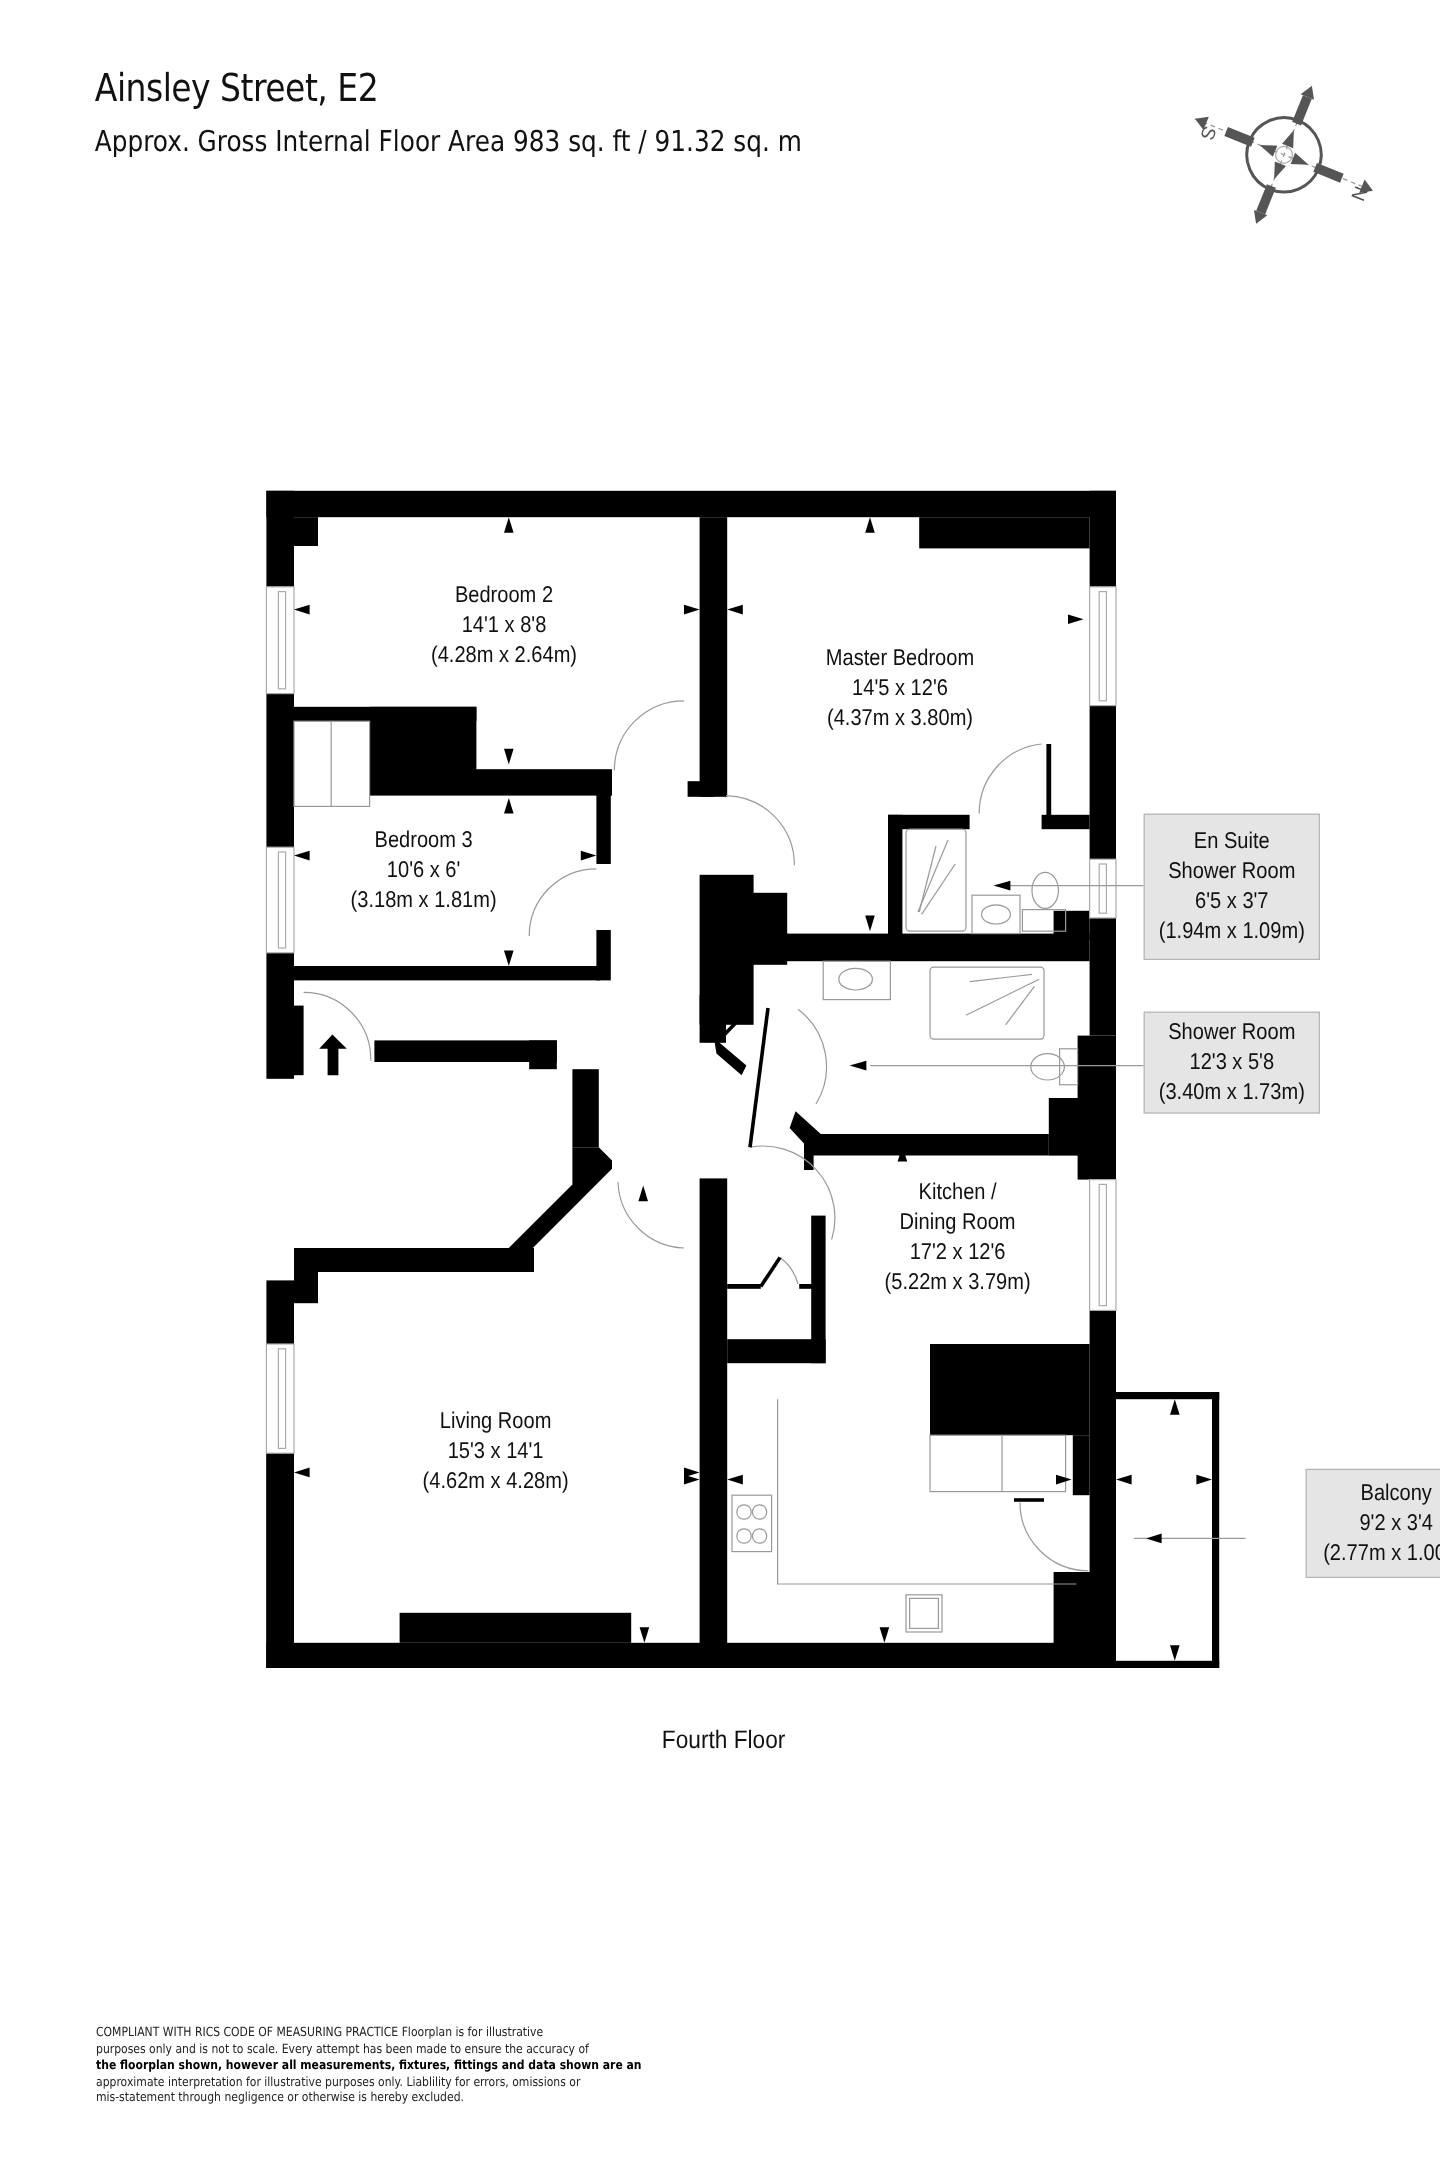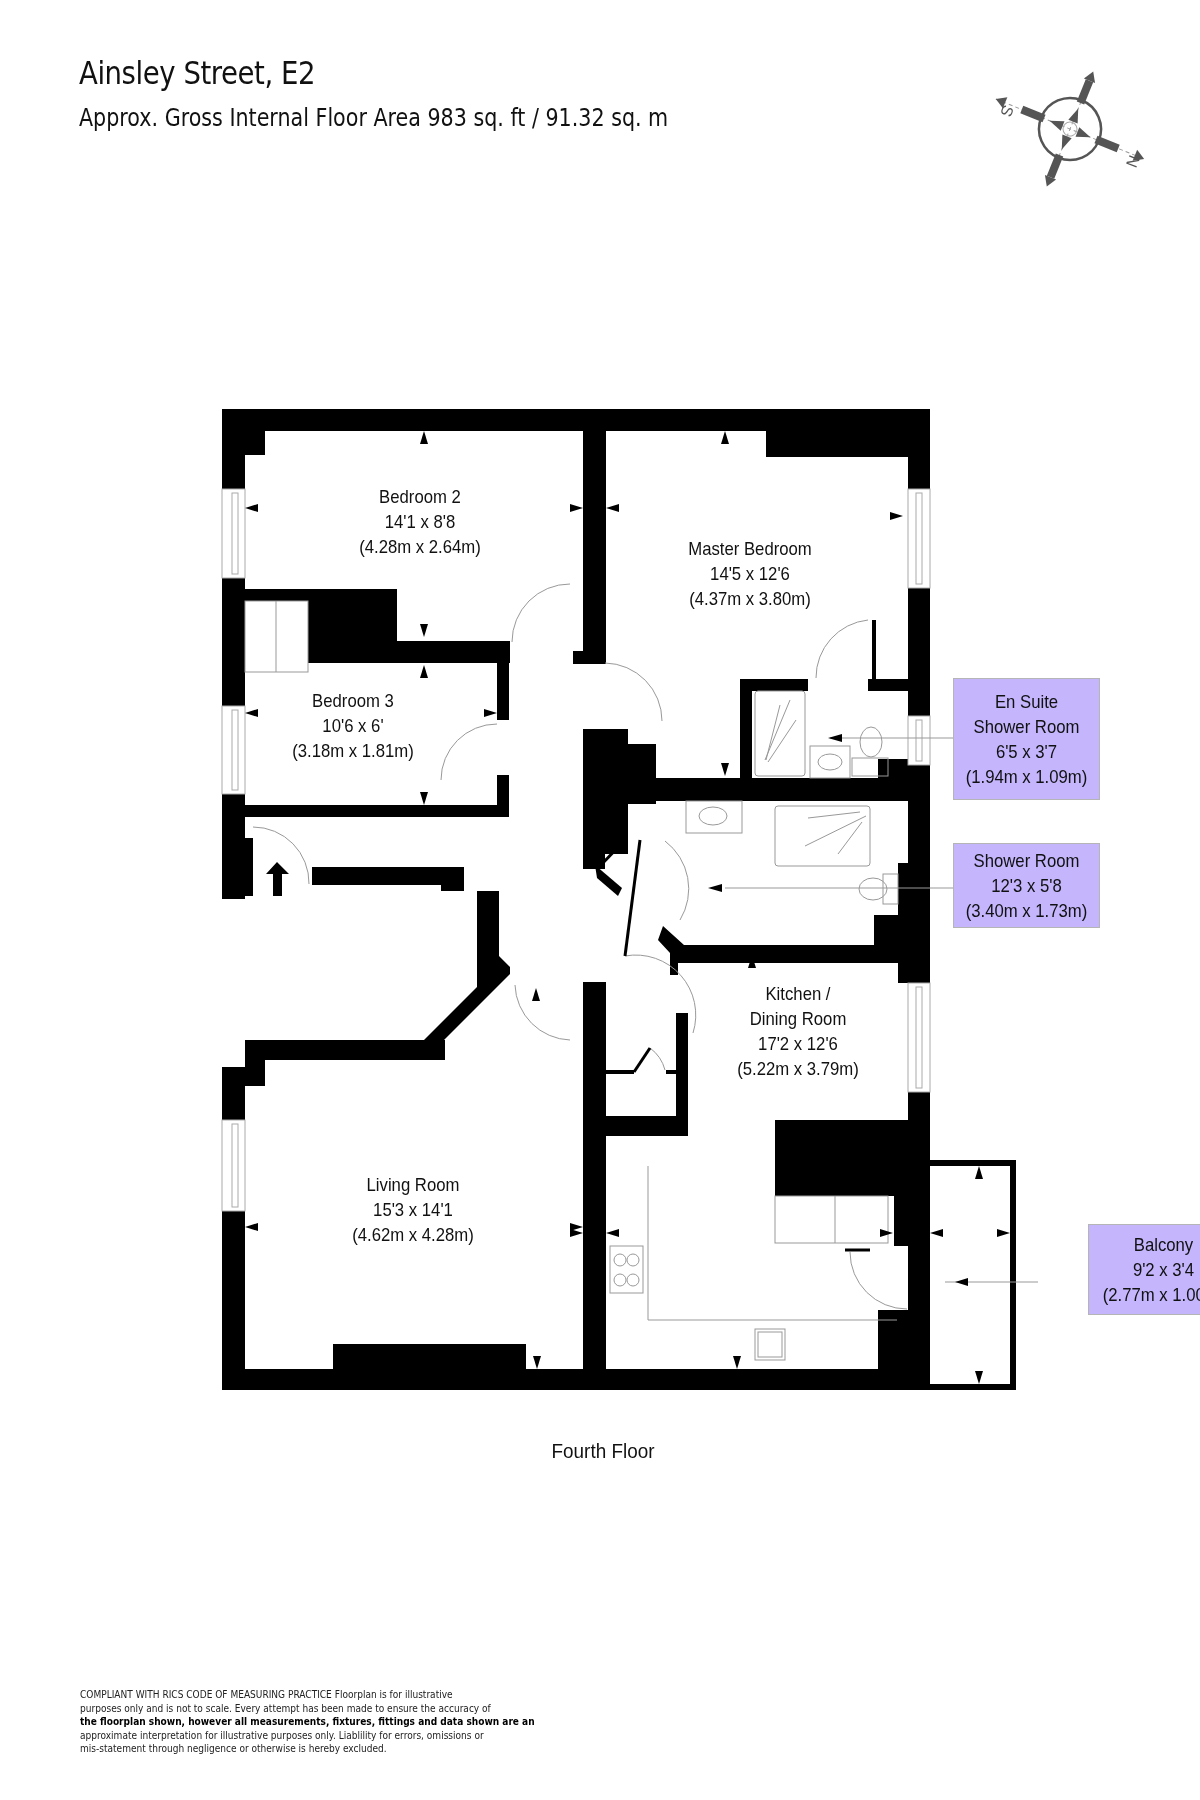--- a/index.html
+++ b/index.html
@@ -1,21 +1,21 @@
 <!DOCTYPE html>
 <html><head>
 <meta charset="utf-8">
 <style>
   html, body { margin:0; padding:0; background:#ffffff; }
   body { width:1200px; height:1800px; position:relative; overflow:hidden; font-family:"Liberation Sans", sans-serif; color:#000; }
   .title { position:absolute; left:79px; top:54px; font-family:"DejaVu Sans", sans-serif; font-size:32px; letter-spacing:-0.5px; color:#111; transform:scaleX(0.86); transform-origin:left top; white-space:nowrap; }
   .subtitle { position:absolute; left:79px; top:104px; font-family:"DejaVu Sans", sans-serif; font-size:24px; color:#111; transform:scaleX(0.86); transform-origin:left top; white-space:nowrap; }
   svg.plan { position:absolute; left:0; top:0; }
   .room-label { position:absolute; text-align:center; font-size:19px; line-height:25px; transform:translateX(-50%) scaleX(0.88); transform-origin:center top; white-space:nowrap; color:#111; }
-  .callout { position:absolute; border:1px solid #b5b5b5; background:#c4b5fd; text-align:center; font-size:19px; line-height:25px; display:flex; flex-direction:column; justify-content:center; color:#111; }
+  .callout { position:absolute; border:1px solid #b5b5b5; background:#e5e5e5; text-align:center; font-size:19px; line-height:25px; display:flex; flex-direction:column; justify-content:center; color:#111; }
   .callout span { display:block; transform:scaleX(0.88); white-space:nowrap; }
   .floor-label { position:absolute; left:603px; top:1439px; transform:translateX(-50%) scaleX(0.9); font-size:21px; white-space:nowrap; color:#111; }
   .disclaimer { position:absolute; left:80px; top:1688px; width:520px; font-family:"DejaVu Sans", sans-serif; font-size:10.5px; line-height:13.6px; color:#222; transform:scaleX(0.86); transform-origin:left top; }
   .disclaimer .line { display:block; white-space:nowrap; }
   .disclaimer .bold { font-weight:bold; color:#000; }
 </style>
 </head>
 <body>
 
 <div class="title">Ainsley Street, E2</div>

